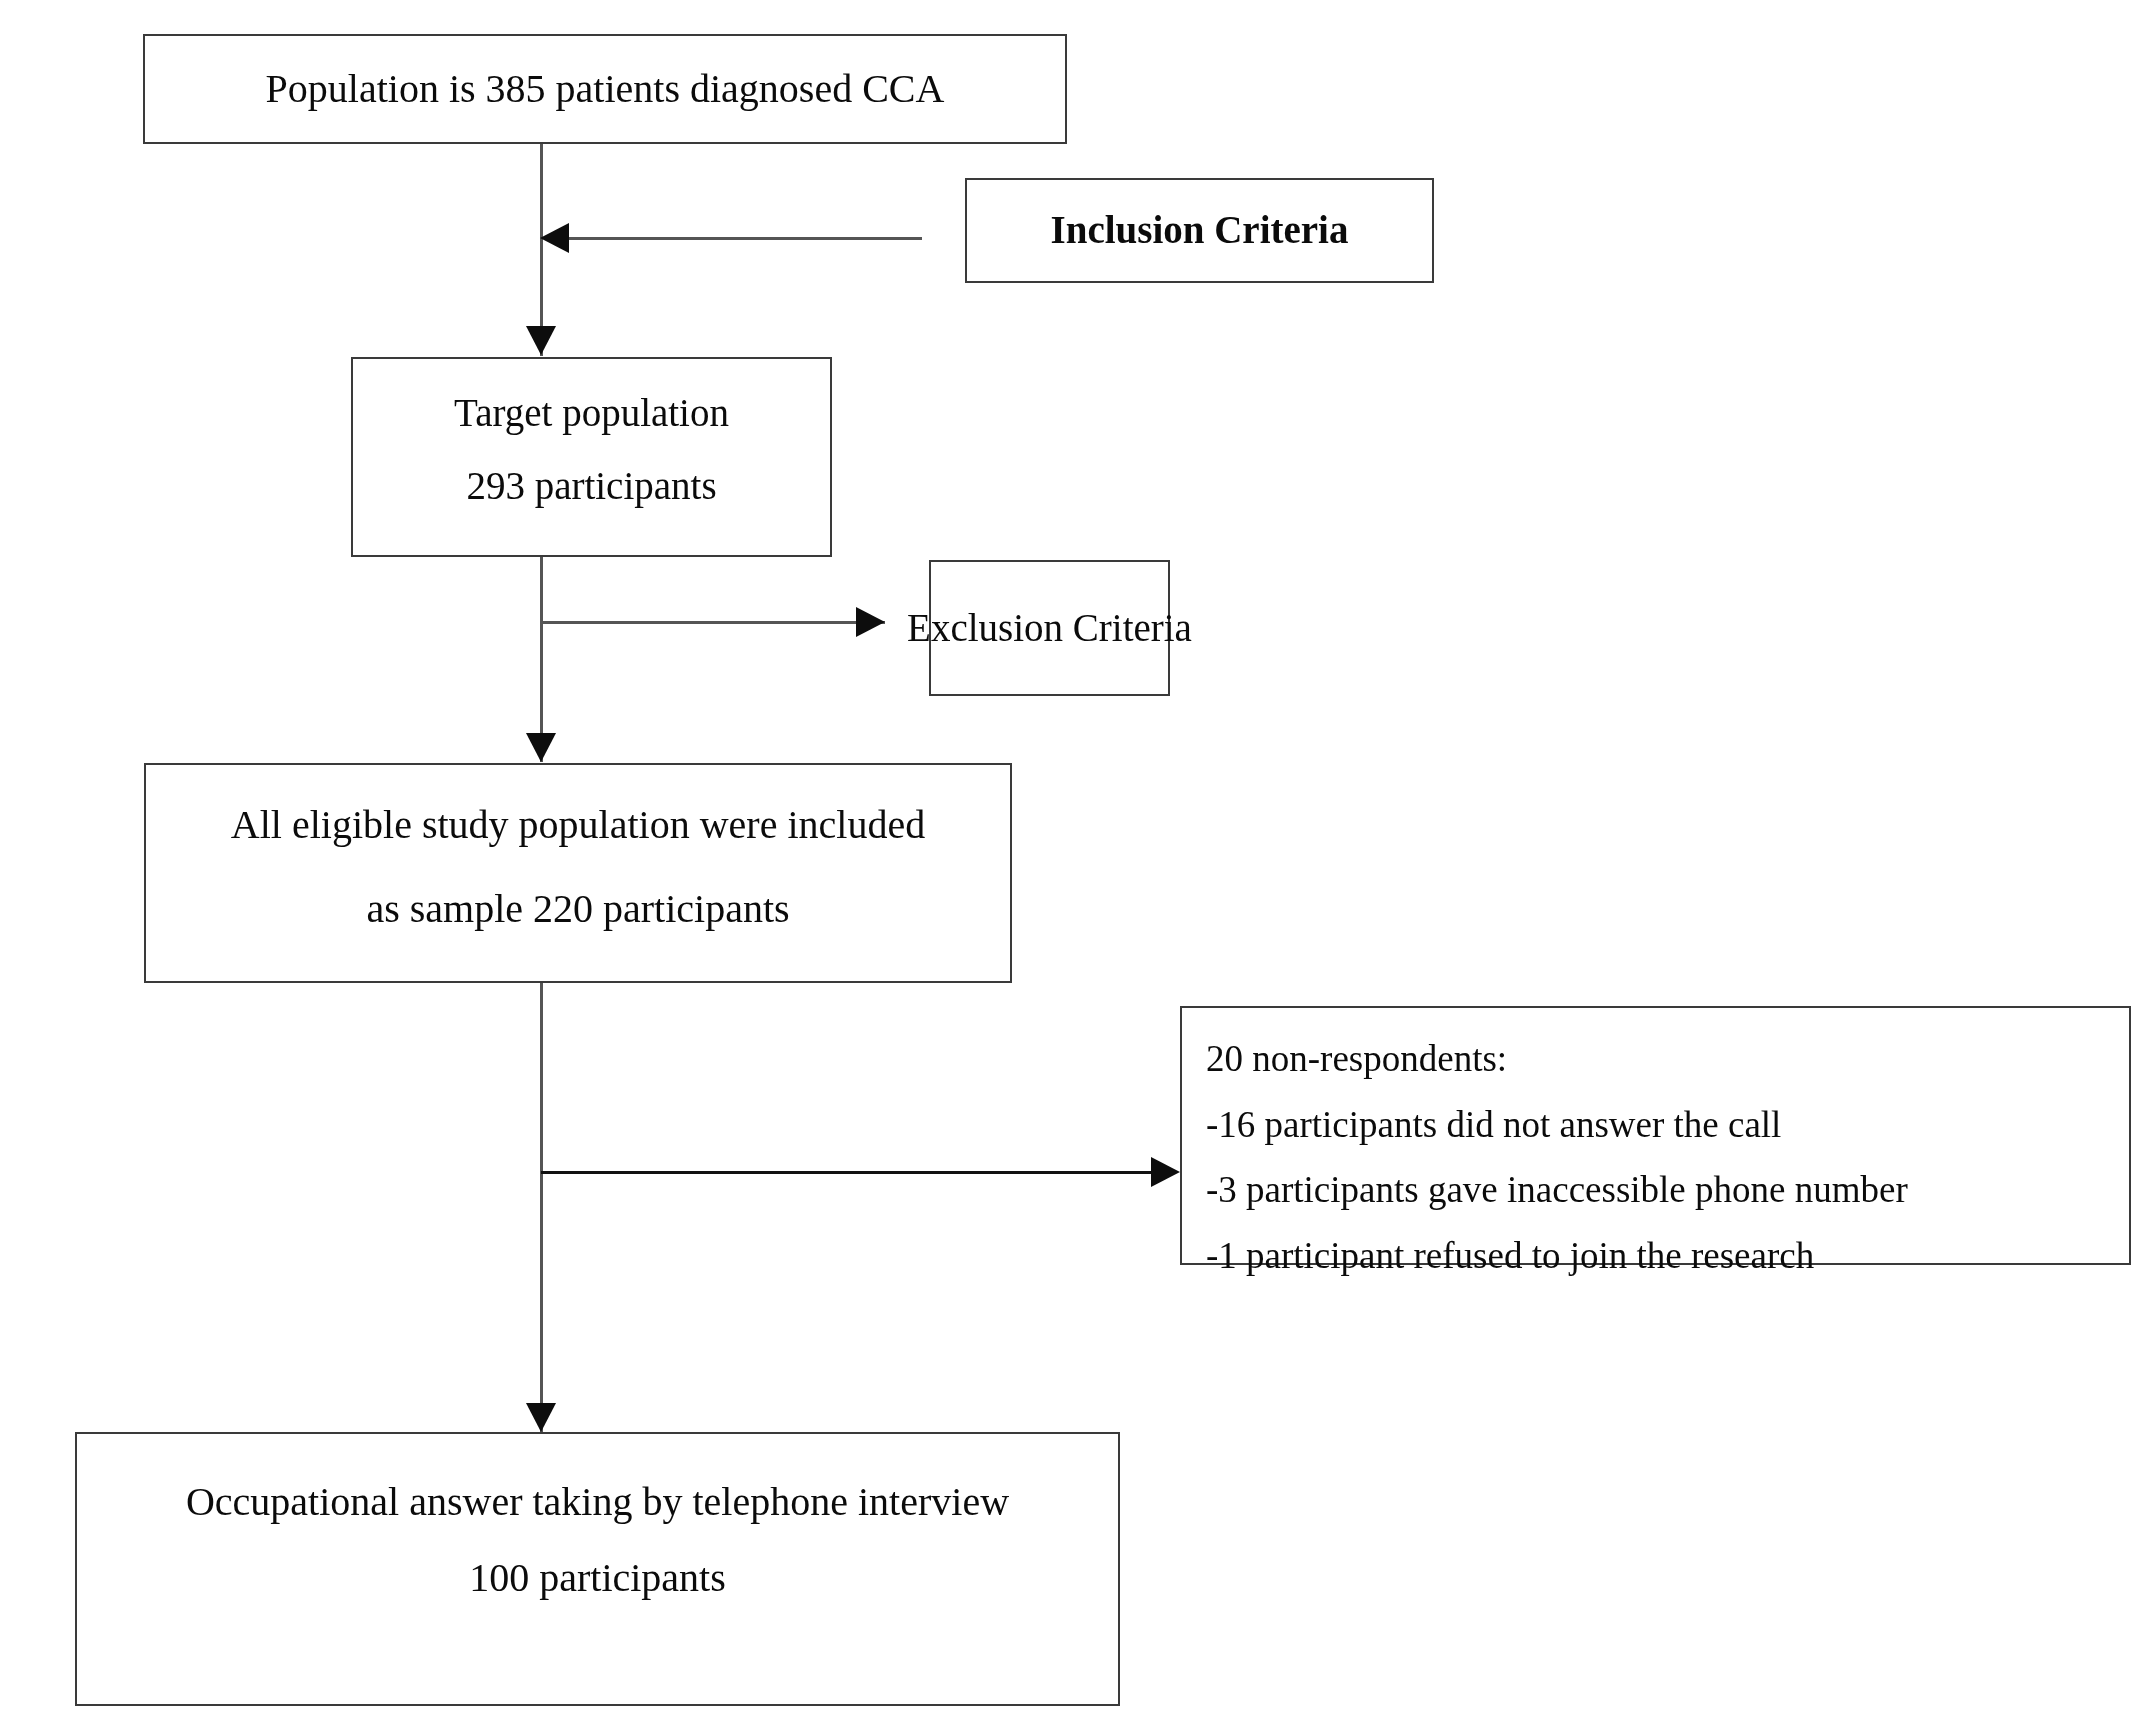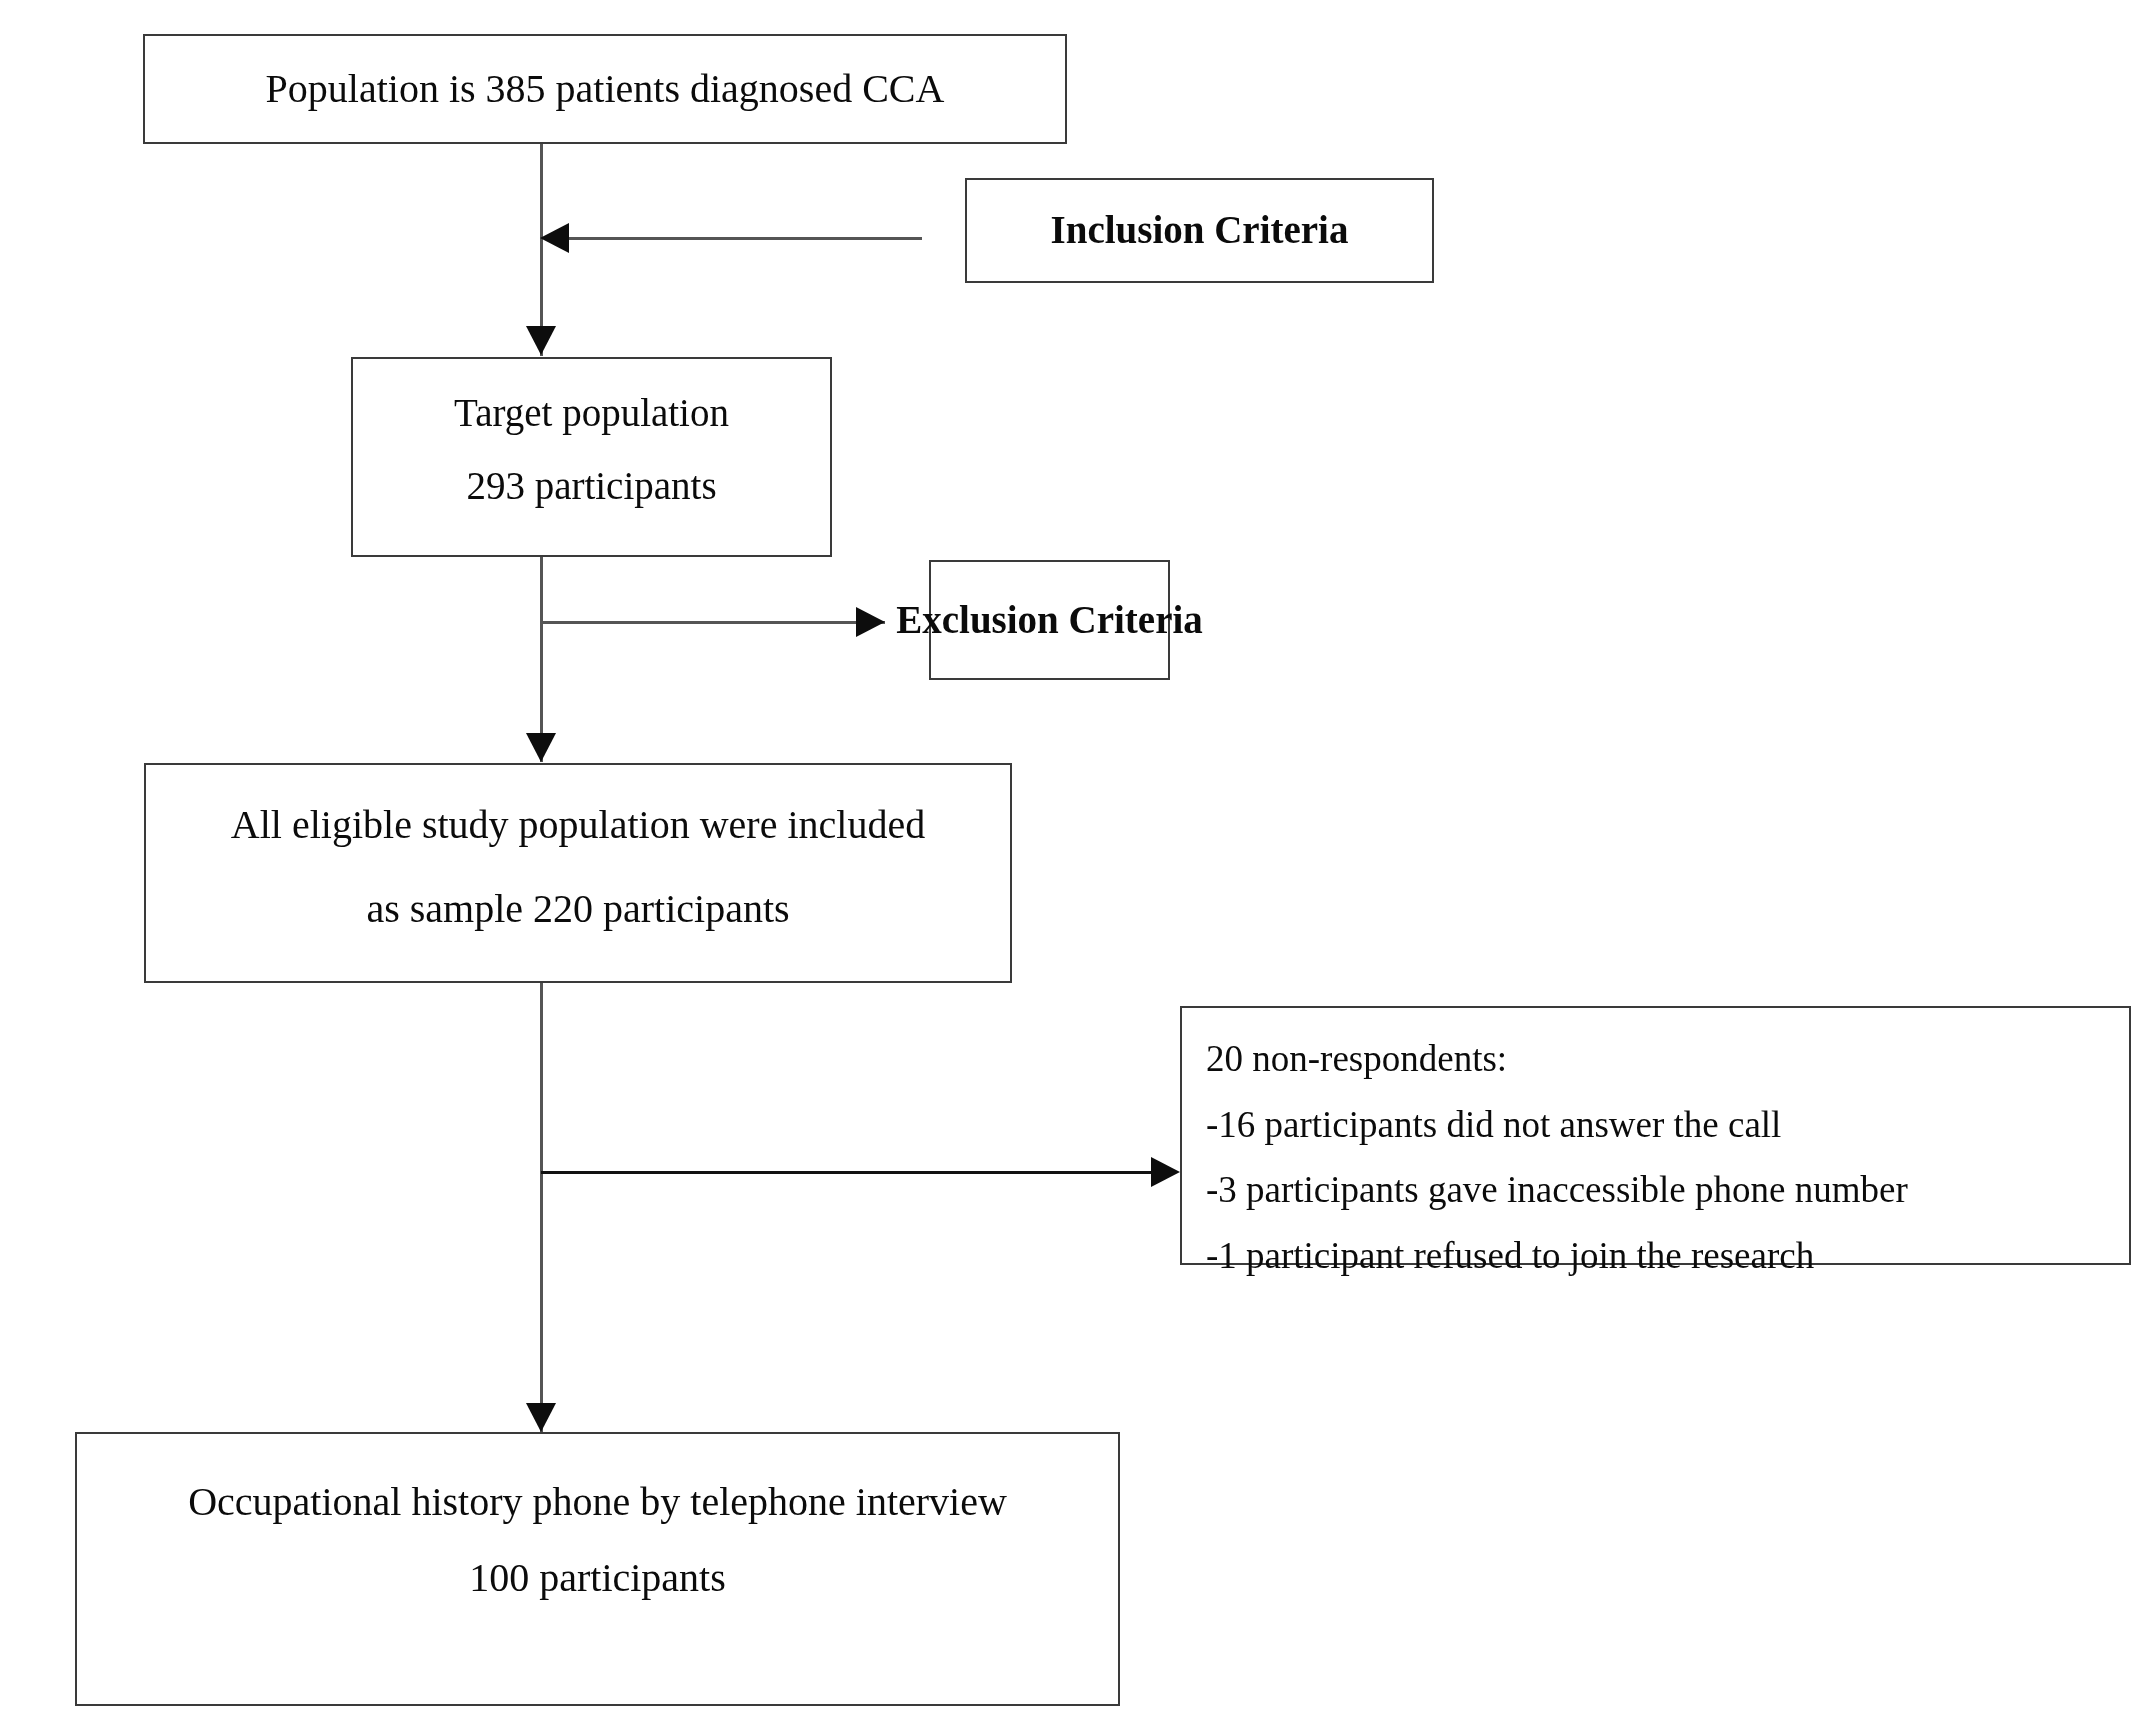--- a/index.html
+++ b/index.html
@@ -47,22 +47,22 @@
   }
   #node-inclusion .line { font-size: 39px; font-weight: bold; }
 
   #node-target {
     left: 307px; top: 357px; width: 481px; height: 200px;
     align-items: center; padding-top: 32px;
   }
   #node-target .line { font-size: 39px; margin-bottom: 28px; }
 
   #node-exclusion {
-    left: 885px; top: 560px; width: 241px; height: 120px;
-    justify-content: center;  font-weight: bold;
+    left: 885px; top: 560px; width: 241px; height: 136px;
+    justify-content: center; 
   }
   #node-exclusion .line { font-size: 39px; }
 
   #node-eligible {
     left: 100px; top: 763px; width: 868px; height: 220px;
     align-items: center; padding-top: 37px; gap: 8px;
   }
   #node-eligible .line { font-size: 40px; margin-bottom: 30px; }
 
   #node-nonrespondents {
@@ -158,18 +158,18 @@
   <div class="arrow-right" style="left:1151px; top:1157px;"></div>
 
   <div class="node left-node" id="node-nonrespondents">
     <span class="line">20 non-respondents:</span>
     <span class="line">-16 participants did not answer the call</span>
     <span class="line">-3 participants gave inaccessible phone number</span>
     <span class="line">-1 participant refused to join the research</span>
   </div>
 
   <div class="node center-node" id="node-occupational">
-    <span class="line">Occupational history phone by telephone interview</span>
+    <span class="line">Occupational answer taking by telephone interview</span>
     <span class="line">100 participants</span>
   </div>
 
 </div>
 
 
 </body></html>

